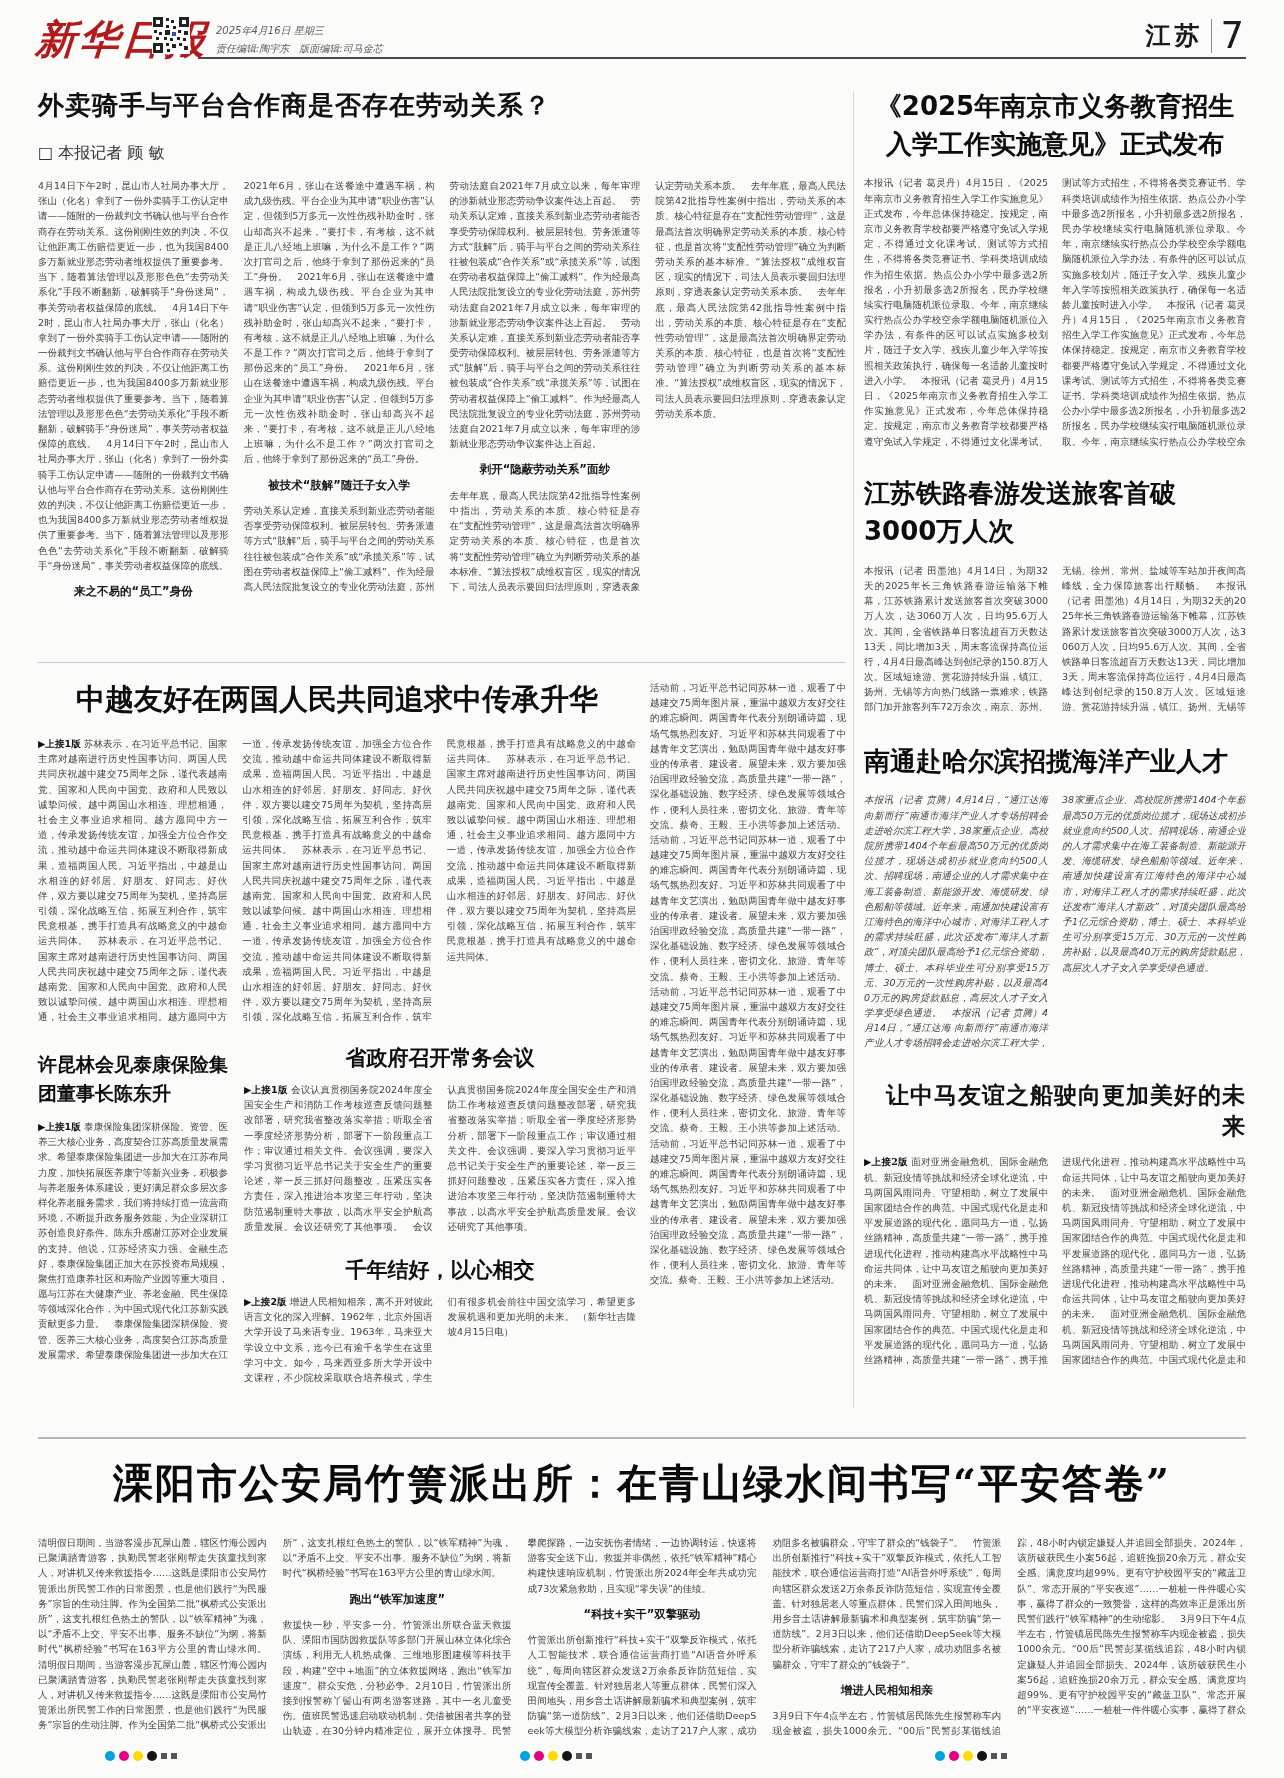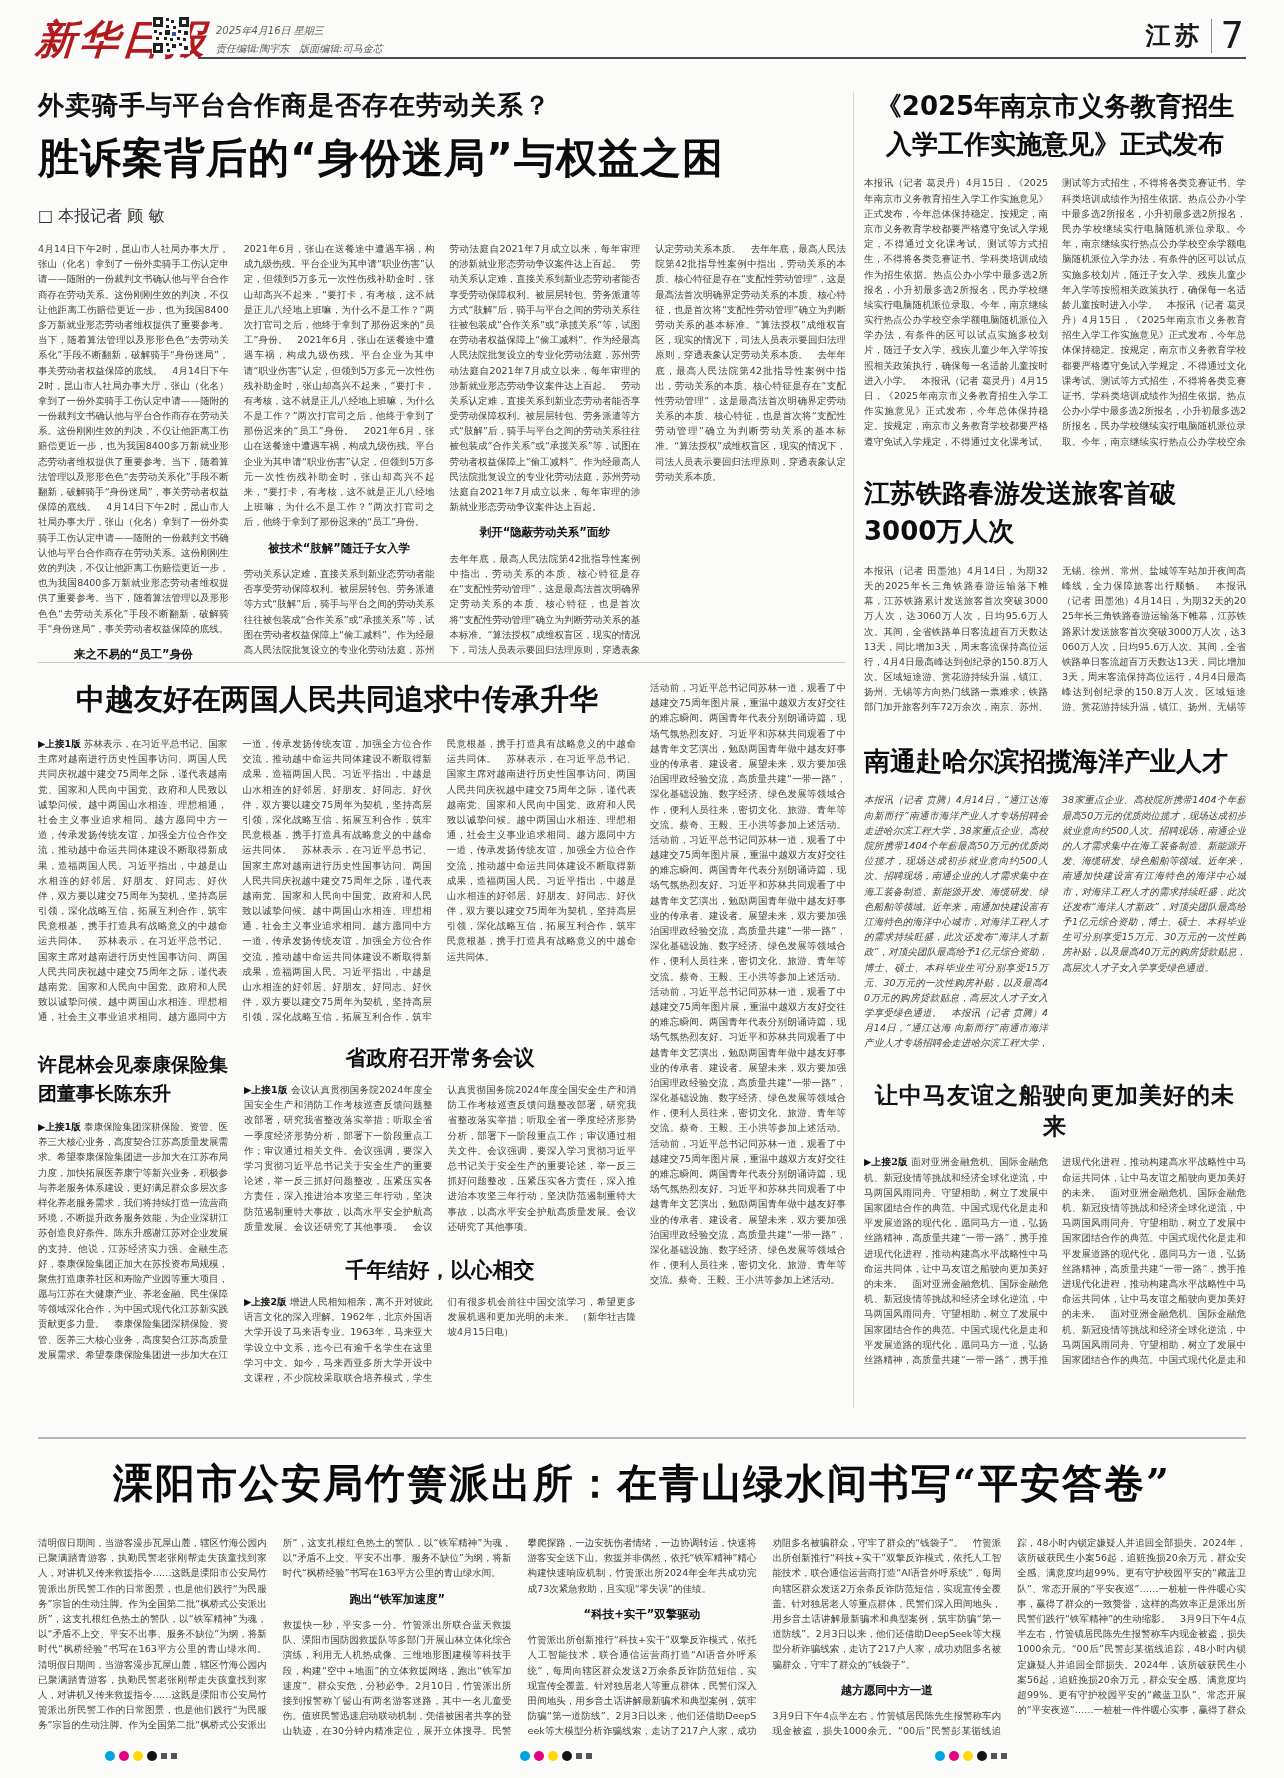--- a/index.html
+++ b/index.html
@@ -60,21 +60,21 @@
   .right-region{position:absolute;left:864px;top:88px;width:382px;}
   .r-art{margin-bottom:20px;}
   .r-headline{font-size:26px;font-weight:bold;line-height:1.45;color:#0d0d0d;}
   .r-headline.centered{text-align:center;}
   .r-body{margin-top:12px;column-count:2;column-gap:14px;}
   .nj-body{height:280px;}
   .rw-body{height:160px;}
   .nt-body{height:268px;font-style:italic;}
   .my-headline{
     font-family:"DejaVu Serif","Liberation Serif",serif;font-size:23px;font-weight:bold;
-    text-align:center;color:#111;margin-top:6px;letter-spacing:1px;
+    text-align:right;color:#111;margin-top:6px;letter-spacing:1px;
   }
   .my-body{height:226px;margin-top:12px;}
   
   .bottom-rule{position:absolute;left:38px;top:1437px;width:1208px;height:2px;background:#b5b5b5;}
   .bottom-art{position:absolute;left:38px;top:1456px;width:1208px;}
   .bottom-headline{
     font-family:"DejaVu Serif","Liberation Serif",serif;font-size:40px;font-weight:bold;
     text-align:center;color:#0a0a0a;letter-spacing:2px;
   }
   .bottom-body{margin-top:24px;height:208px;column-count:5;column-gap:16px;}
@@ -126,21 +126,20 @@
     <div class="head-right">
       <span class="section-label">江苏</span>
       <span class="section-sep"></span>
       <span class="page-num">7</span>
     </div>
     <div class="masthead-rule"></div>
   </div>
 
   <div class="main-art">
     <div class="kicker">外卖骑手与平台合作商是否存在劳动关系？</div>
-    <div class="main-headline">胜诉案背后的“身份迷局”与权益之困</div>
     <div class="byline">□ 本报记者  顾  敏</div>
     <div class="body-flow main-body">
       <span>4月14日下午2时，昆山市人社局办事大厅，张山（化名）拿到了一份外卖骑手工伤认定申请——随附的一份裁判文书确认他与平台合作商存在劳动关系。这份刚刚生效的判决，不仅让他距离工伤赔偿更近一步，也为我国8400多万新就业形态劳动者维权提供了重要参考。当下，随着算法管理以及形形色色“去劳动关系化”手段不断翻新，破解骑手“身份迷局”，事关劳动者权益保障的底线。　4月14日下午2时，昆山市人社局办事大厅，张山（化名）拿到了一份外卖骑手工伤认定申请——随附的一份裁判文书确认他与平台合作商存在劳动关系。这份刚刚生效的判决，不仅让他距离工伤赔偿更近一步，也为我国8400多万新就业形态劳动者维权提供了重要参考。当下，随着算法管理以及形形色色“去劳动关系化”手段不断翻新，破解骑手“身份迷局”，事关劳动者权益保障的底线。　4月14日下午2时，昆山市人社局办事大厅，张山（化名）拿到了一份外卖骑手工伤认定申请——随附的一份裁判文书确认他与平台合作商存在劳动关系。这份刚刚生效的判决，不仅让他距离工伤赔偿更近一步，也为我国8400多万新就业形态劳动者维权提供了重要参考。当下，随着算法管理以及形形色色“去劳动关系化”手段不断翻新，破解骑手“身份迷局”，事关劳动者权益保障的底线。</span>
       <div class="flow-subhead">来之不易的“员工”身份</div>
       <span>2021年6月，张山在送餐途中遭遇车祸，构成九级伤残。平台企业为其申请“职业伤害”认定，但领到5万多元一次性伤残补助金时，张山却高兴不起来，“要打卡，有考核，这不就是正儿八经地上班嘛，为什么不是工作？”两次打官司之后，他终于拿到了那份迟来的“员工”身份。　2021年6月，张山在送餐途中遭遇车祸，构成九级伤残。平台企业为其申请“职业伤害”认定，但领到5万多元一次性伤残补助金时，张山却高兴不起来，“要打卡，有考核，这不就是正儿八经地上班嘛，为什么不是工作？”两次打官司之后，他终于拿到了那份迟来的“员工”身份。　2021年6月，张山在送餐途中遭遇车祸，构成九级伤残。平台企业为其申请“职业伤害”认定，但领到5万多元一次性伤残补助金时，张山却高兴不起来，“要打卡，有考核，这不就是正儿八经地上班嘛，为什么不是工作？”两次打官司之后，他终于拿到了那份迟来的“员工”身份。</span>
       <div class="flow-subhead">被技术“肢解”随迁子女入学</div>
       <span>劳动关系认定难，直接关系到新业态劳动者能否享受劳动保障权利。被层层转包、劳务派遣等方式“肢解”后，骑手与平台之间的劳动关系往往被包装成“合作关系”或“承揽关系”等，试图在劳动者权益保障上“偷工减料”。作为经最高人民法院批复设立的专业化劳动法庭，苏州劳动法庭自2021年7月成立以来，每年审理的涉新就业形态劳动争议案件达上百起。　劳动关系认定难，直接关系到新业态劳动者能否享受劳动保障权利。被层层转包、劳务派遣等方式“肢解”后，骑手与平台之间的劳动关系往往被包装成“合作关系”或“承揽关系”等，试图在劳动者权益保障上“偷工减料”。作为经最高人民法院批复设立的专业化劳动法庭，苏州劳动法庭自2021年7月成立以来，每年审理的涉新就业形态劳动争议案件达上百起。　劳动关系认定难，直接关系到新业态劳动者能否享受劳动保障权利。被层层转包、劳务派遣等方式“肢解”后，骑手与平台之间的劳动关系往往被包装成“合作关系”或“承揽关系”等，试图在劳动者权益保障上“偷工减料”。作为经最高人民法院批复设立的专业化劳动法庭，苏州劳动法庭自2021年7月成立以来，每年审理的涉新就业形态劳动争议案件达上百起。</span>
       <div class="flow-subhead">剥开“隐蔽劳动关系”面纱</div>
       <span>去年年底，最高人民法院第42批指导性案例中指出，劳动关系的本质、核心特征是存在“支配性劳动管理”，这是最高法首次明确界定劳动关系的本质、核心特征，也是首次将“支配性劳动管理”确立为判断劳动关系的基本标准。“算法授权”成维权盲区，现实的情况下，司法人员表示要回归法理原则，穿透表象认定劳动关系本质。　去年年底，最高人民法院第42批指导性案例中指出，劳动关系的本质、核心特征是存在“支配性劳动管理”，这是最高法首次明确界定劳动关系的本质、核心特征，也是首次将“支配性劳动管理”确立为判断劳动关系的基本标准。“算法授权”成维权盲区，现实的情况下，司法人员表示要回归法理原则，穿透表象认定劳动关系本质。　去年年底，最高人民法院第42批指导性案例中指出，劳动关系的本质、核心特征是存在“支配性劳动管理”，这是最高法首次明确界定劳动关系的本质、核心特征，也是首次将“支配性劳动管理”确立为判断劳动关系的基本标准。“算法授权”成维权盲区，现实的情况下，司法人员表示要回归法理原则，穿透表象认定劳动关系本质。</span>
     </div>
@@ -219,21 +218,21 @@
 
   <div class="bottom-rule"></div>
   <div class="bottom-art">
     <div class="bottom-headline">溧阳市公安局竹箦派出所：在青山绿水间书写“平安答卷”</div>
     <div class="body-flow bottom-body">
       <span>清明假日期间，当游客漫步瓦屋山麓，辖区竹海公园内已聚满踏青游客，执勤民警老张刚帮走失孩童找到家人，对讲机又传来救援指令……这既是溧阳市公安局竹箦派出所民警工作的日常图景，也是他们践行“为民服务”宗旨的生动注脚。作为全国第二批“枫桥式公安派出所”，这支扎根红色热土的警队，以“铁军精神”为魂，以“矛盾不上交、平安不出事、服务不缺位”为纲，将新时代“枫桥经验”书写在163平方公里的青山绿水间。　清明假日期间，当游客漫步瓦屋山麓，辖区竹海公园内已聚满踏青游客，执勤民警老张刚帮走失孩童找到家人，对讲机又传来救援指令……这既是溧阳市公安局竹箦派出所民警工作的日常图景，也是他们践行“为民服务”宗旨的生动注脚。作为全国第二批“枫桥式公安派出所”，这支扎根红色热土的警队，以“铁军精神”为魂，以“矛盾不上交、平安不出事、服务不缺位”为纲，将新时代“枫桥经验”书写在163平方公里的青山绿水间。</span>
       <div class="flow-subhead">跑出“铁军加速度”</div>
       <span>救援快一秒，平安多一分。竹箦派出所联合蓝天救援队、溧阳市国防园救援队等多部门开展山林立体化综合演练，利用无人机热成像、三维地形图建模等科技手段，构建“空中+地面”的立体救援网络，跑出“铁军加速度”。群众安危，分秒必争。2月10日，竹箦派出所接到报警称丫髻山有两名游客迷路，其中一名儿童受伤。值班民警迅速启动联动机制，凭借被困者共享的登山轨迹，在30分钟内精准定位，展开立体搜寻。民警攀爬探路，一边安抚伤者情绪，一边协调转运，快速将游客安全送下山。救援并非偶然，依托“铁军精神”精心构建快速响应机制，竹箦派出所2024年全年共成功完成73次紧急救助，且实现“零失误”的佳绩。</span>
       <div class="flow-subhead">“科技+实干”双擎驱动</div>
       <span>竹箦派出所创新推行“科技+实干”双擎反诈模式，依托人工智能技术，联合通信运营商打造“AI语音外呼系统”，每周向辖区群众发送2万余条反诈防范短信，实现宣传全覆盖。针对独居老人等重点群体，民警们深入田间地头，用乡音土话讲解最新骗术和典型案例，筑牢防骗“第一道防线”。2月3日以来，他们还借助DeepSeek等大模型分析诈骗线索，走访了217户人家，成功劝阻多名被骗群众，守牢了群众的“钱袋子”。　竹箦派出所创新推行“科技+实干”双擎反诈模式，依托人工智能技术，联合通信运营商打造“AI语音外呼系统”，每周向辖区群众发送2万余条反诈防范短信，实现宣传全覆盖。针对独居老人等重点群体，民警们深入田间地头，用乡音土话讲解最新骗术和典型案例，筑牢防骗“第一道防线”。2月3日以来，他们还借助DeepSeek等大模型分析诈骗线索，走访了217户人家，成功劝阻多名被骗群众，守牢了群众的“钱袋子”。</span>
-      <div class="flow-subhead">越方愿同中方一道</div>
+      <div class="flow-subhead">增进人民相知相亲</div>
       <span>3月9日下午4点半左右，竹箦镇居民陈先生报警称车内现金被盗，损失1000余元。“00后”民警彭某循线追踪，48小时内锁定嫌疑人并追回全部损失。2024年，该所破获民生小案56起，追赃挽损20余万元，群众安全感、满意度均超99%。更有守护校园平安的“藏蓝卫队”、常态开展的“平安夜巡”……一桩桩一件件暖心实事，赢得了群众的一致赞誉，这样的高效率正是派出所民警们践行“铁军精神”的生动缩影。　3月9日下午4点半左右，竹箦镇居民陈先生报警称车内现金被盗，损失1000余元。“00后”民警彭某循线追踪，48小时内锁定嫌疑人并追回全部损失。2024年，该所破获民生小案56起，追赃挽损20余万元，群众安全感、满意度均超99%。更有守护校园平安的“藏蓝卫队”、常态开展的“平安夜巡”……一桩桩一件件暖心实事，赢得了群众的一致赞誉，这样的高效率正是派出所民警们践行“铁军精神”的生动缩影。</span>
       
     </div>
   </div>
 
   <div class="cmyk-strip" style="left:105px;">
     <span class="cmyk-dot" style="background:#00a3e0;"></span>
     <span class="cmyk-dot" style="background:#e6007e;"></span>
     <span class="cmyk-dot" style="background:#ffd900;"></span>
     <span class="cmyk-dot" style="background:#141414;"></span>

